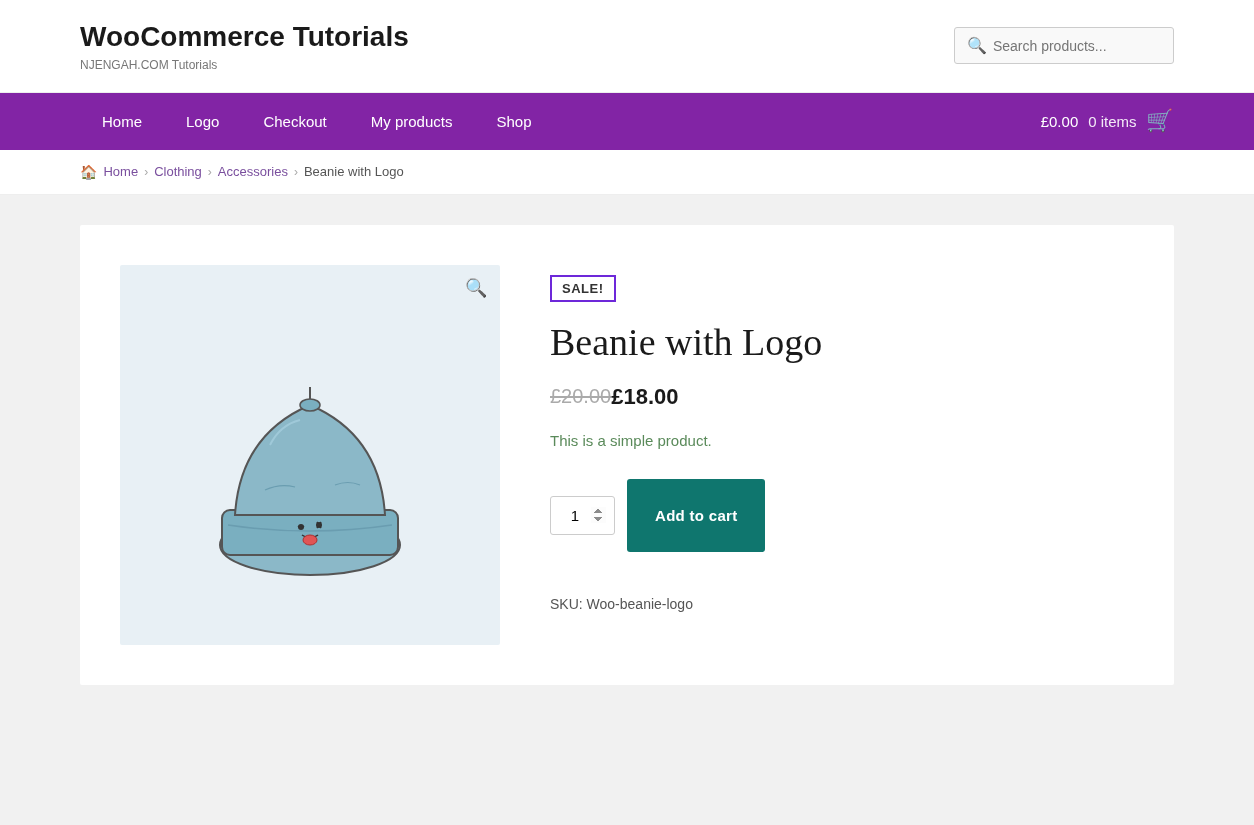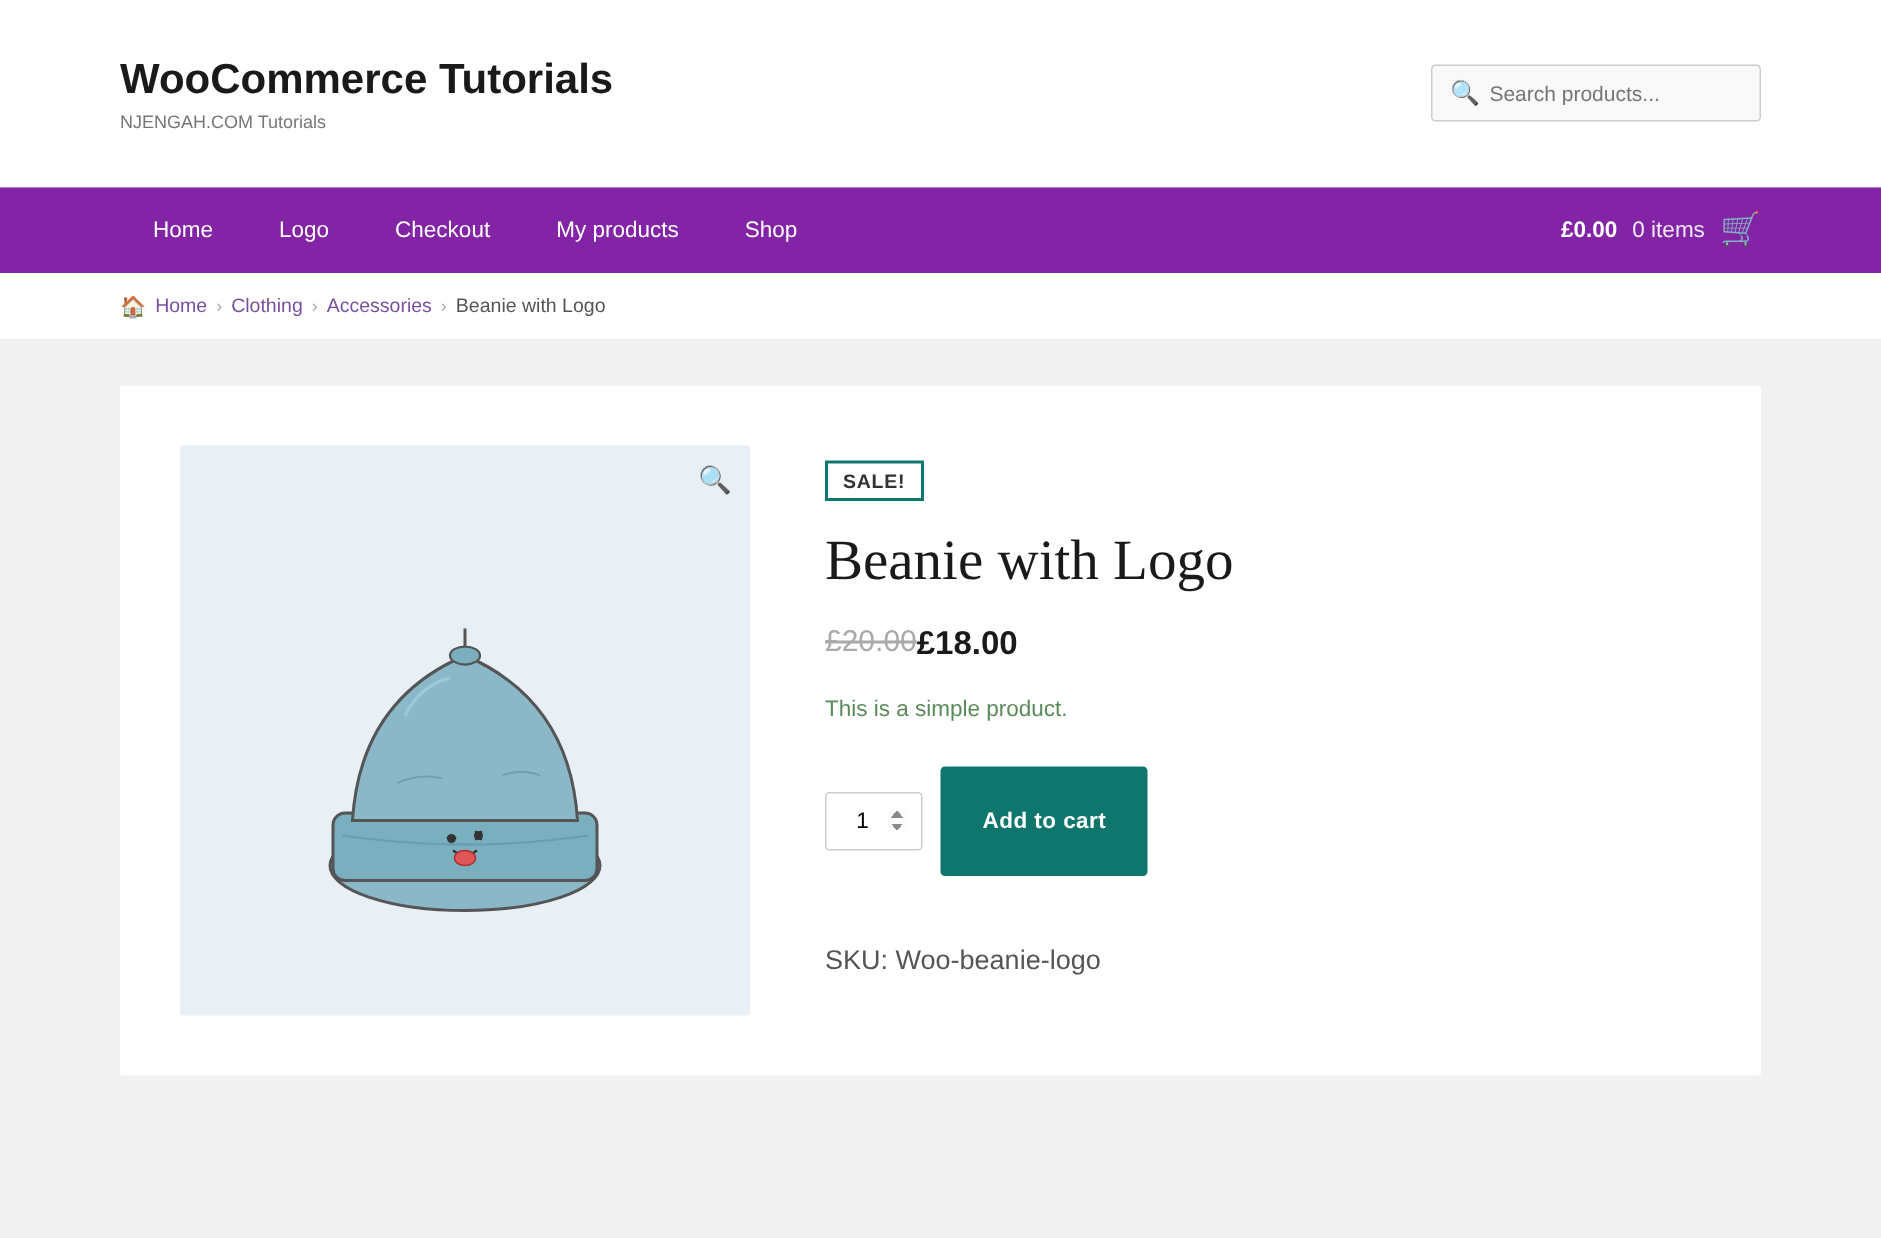--- a/index.html
+++ b/index.html
@@ -1,21 +1,21 @@
 <!DOCTYPE html>
 <html><head>
   <meta charset="utf-8">
   <style>
     * { box-sizing: border-box; margin: 0; padding: 0; }
     body { font-family: -apple-system, BlinkMacSystemFont, 'Segoe UI', sans-serif; background: #f1f1f1; color: #333; }
 
     
     .site-header {
       background: #fff;
-      padding: 36px 80px;
+      padding: 20px 80px;
       display: flex;
       justify-content: space-between;
       align-items: center;
       border-bottom: 1px solid #eee;
     }
     .site-title {
       font-size: 28px;
       font-weight: 700;
       color: #1a1a1a;
       line-height: 1.2;
@@ -67,21 +67,21 @@
       font-size: 15px;
       font-weight: 400;
     }
     .cart-area {
       display: flex;
       align-items: center;
       color: #fff;
       font-size: 15px;
       gap: 10px;
     }
-    .cart-total { font-weight: 700; }
+    .cart-total { font-weight: 400; }
     .cart-count { font-weight: 400; opacity: 0.9; }
     .cart-basket-icon { font-size: 22px; }
 
     
     .breadcrumb-wrap {
       background: #fff;
       padding: 14px 80px;
       border-bottom: 1px solid #eee;
     }
     .breadcrumb {
@@ -137,21 +137,21 @@
       height: 280px;
     }
 
     
     .product-details {
       flex: 1;
       padding-top: 10px;
     }
     .sale-badge {
       display: inline-block;
-      border: 2px solid #0f766e;
+      border: 2px solid #6d28d9;
       padding: 4px 10px;
       font-size: 13px;
       font-weight: 700;
       color: #333;
       margin-bottom: 18px;
       letter-spacing: 0.5px;
     }
     .product-title {
       font-size: 38px;
       font-weight: 300;
@@ -202,21 +202,21 @@
       border: none;
       padding: 28px 28px;
       font-size: 15px;
       font-weight: 600;
       cursor: pointer;
       border-radius: 3px;
       letter-spacing: 0.3px;
     }
 
     .product-meta {
-      font-size: 18px;
+      font-size: 14px;
       color: #555;
       line-height: 1.8;
     }
     .product-meta a {
       color: #7a4f9e;
       text-decoration: underline;
     }
   </style>
 </head>
 <body>

